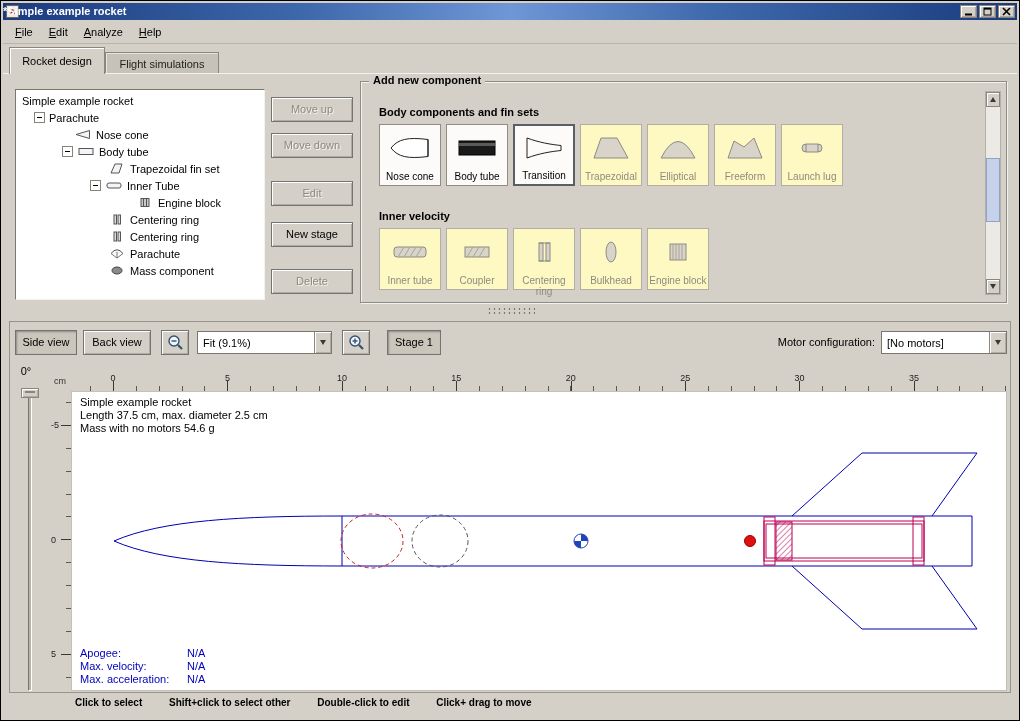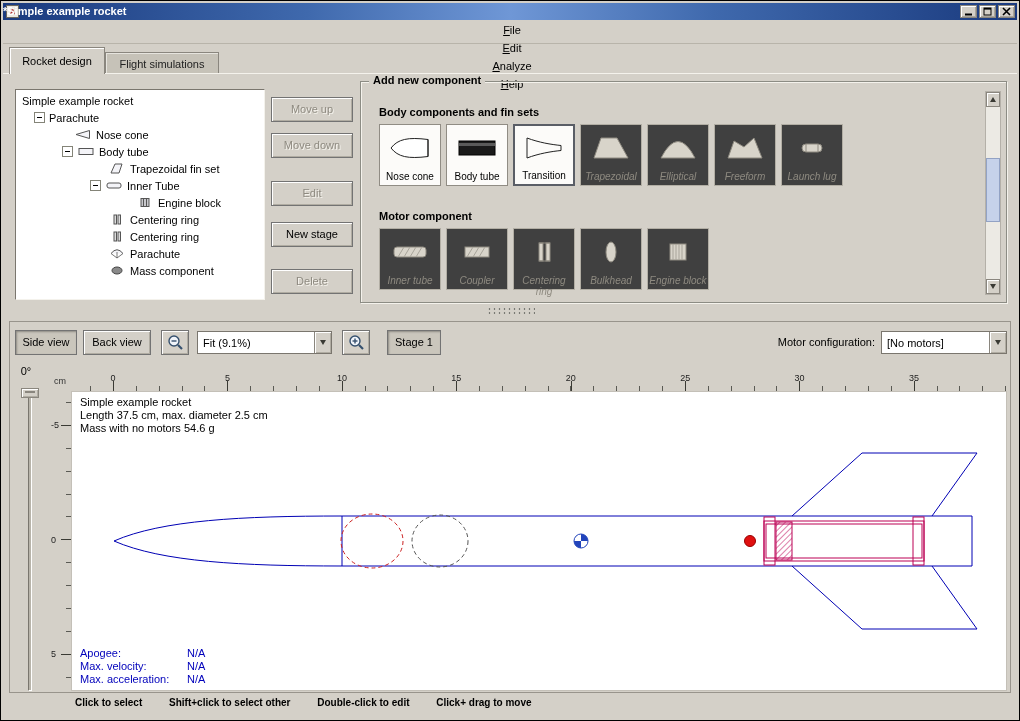--- a/index.html
+++ b/index.html
@@ -14,21 +14,21 @@
   .titlebar { position:absolute; left:2px; top:2px; right:2px; height:17px;
     background: linear-gradient(90deg,#1a3a7e 0%,#3f69ad 30%,#6f97d6 50%,#3f69ad 70%,#1a3a7e 100%); }
   .title-text { position:absolute; left:0; right:0; top:2px; text-align:left; color:#fff; font-weight:bold; font-size:11px; }
   .app-icon { position:absolute; left:3px; top:2px; width:13px; height:13px; }
   .win-controls { position:absolute; right:2px; top:2px; display:flex; gap:2px; }
   .win-btn { width:17px; height:13px; background:#d4d0c8; border:1px solid #8a867e;
     box-shadow: inset 1px 1px 0 #fff, inset -1px -1px 0 #aaa69c;
     display:flex; align-items:center; justify-content:center; }
   
   .menubar { position:absolute; left:2px; top:20px; right:2px; height:23px;
-    display:flex; align-items:center; padding-left:4px; border-bottom:1px solid #b8b4aa;flex-direction:column; }
+    display:flex; align-items:center; padding-left:4px; border-bottom:1px solid #b8b4aa; }
   .menu-item { display:inline-block; padding:3px 8px; }
   .menu-item::first-letter { text-decoration: underline; }
   
   .tabstrip { position:absolute; left:2px; top:46px; right:2px; height:27px; }
   .tab { position:absolute; bottom:0; border:1px solid #8a867e; border-bottom:none;
     display:flex; align-items:center; justify-content:center;margin-top:24px; }
   .tab.active { left:6px; width:96px; height:27px; background:#d4d0c8;
     box-shadow: inset 1px 1px 0 #fff; z-index:3; font-size:11px; }
   .tab.inactive { left:102px; width:114px; height:22px; background:#c6c2b8;
     box-shadow: inset 1px 1px 0 #e6e4de; color:#222; }
@@ -50,21 +50,21 @@
   
   .groupbox { position:absolute; left:359px; right:12px; top:80px; height:222px;
     border:1px solid #8c8c84; box-shadow: inset 1px 1px 0 #f4f2ec, 1px 1px 0 #f4f2ec; }
   .group-title { position:absolute; top:-8px; left:8px; background:#d4d0c8; padding:0 4px; font-weight:bold; }
   .section-label { position:absolute; left:18px; font-weight:bold; }
   .comp-row { position:absolute; left:18px; display:flex; gap:5px; }
   .comp { width:62px; height:62px; background:#fcfbf9; border:1px solid #908c84; display:flex; flex-direction:column; }
   .comp .icon-wrap { flex:1; display:flex; align-items:center; justify-content:center; }
   .comp .comp-label { height:14px; text-align:center; font-size:10px; }
   .comp.focused { border:2px solid #5a5e66; }
-  .comp.disabled { background:#404040; border-color:#b2aea4;font-style:italic; }
+  .comp.disabled { background:#fef9c3; border-color:#b2aea4; }
   .comp.disabled .comp-label { color:#8e8a80; }
   .vscroll { position:absolute; width:16px; right:5px; top:9px; bottom:7px; background:#eceae4; border:1px solid #b4b0a8; }
   .vscroll .arrow { position:absolute; left:0; width:14px; height:15px; background:#d4d0c8; border:1px solid #8a867e;
     box-shadow: inset 1px 1px 0 #fff; display:flex; align-items:center; justify-content:center; }
   .vscroll .up { top:0; } .vscroll .down { bottom:0; }
   .vscroll .thumb { position:absolute; left:0; width:14px; top:66px; height:64px; background:#c6d2ea; border:1px solid #92a2c4; }
   .tri-up { width:0; height:0; border-left:3.5px solid transparent; border-right:3.5px solid transparent; border-bottom:5px solid #3a3a34; }
   .tri-down { width:0; height:0; border-left:3.5px solid transparent; border-right:3.5px solid transparent; border-top:5px solid #3a3a34; }
   
   .splitter { position:absolute; left:486px; top:306px; width:48px; height:7px;
@@ -324,21 +324,21 @@
             <svg width="40" height="26">
               <rect x="10" y="9" width="20" height="8" rx="4" fill="#d8d4ca" stroke="#8e8a80"></rect>
               <line x1="14" y1="9" x2="14" y2="17" stroke="#8e8a80"></line>
               <line x1="26" y1="9" x2="26" y2="17" stroke="#8e8a80"></line>
             </svg>
           </span>
         <span class="comp-label">Launch lug</span>
       </div>
     </div>
 
-    <span class="section-label" style="top:128px">Motor component</span>
+    <span class="section-label" style="top:128px">Inner velocity</span>
 
     <div class="comp-row" style="top:146px">
       <div class="comp disabled">
         <span class="icon-wrap">
             <svg width="40" height="26">
               <rect x="4" y="8" width="32" height="10" rx="3" fill="#d8d4ca" stroke="#8e8a80"></rect>
               <path d="M8,18 L14,8 M14,18 L20,8 M20,18 L26,8 M26,18 L32,8" stroke="#a8a49a" fill="none"></path>
             </svg>
           </span>
         <span class="comp-label">Inner tube</span>

